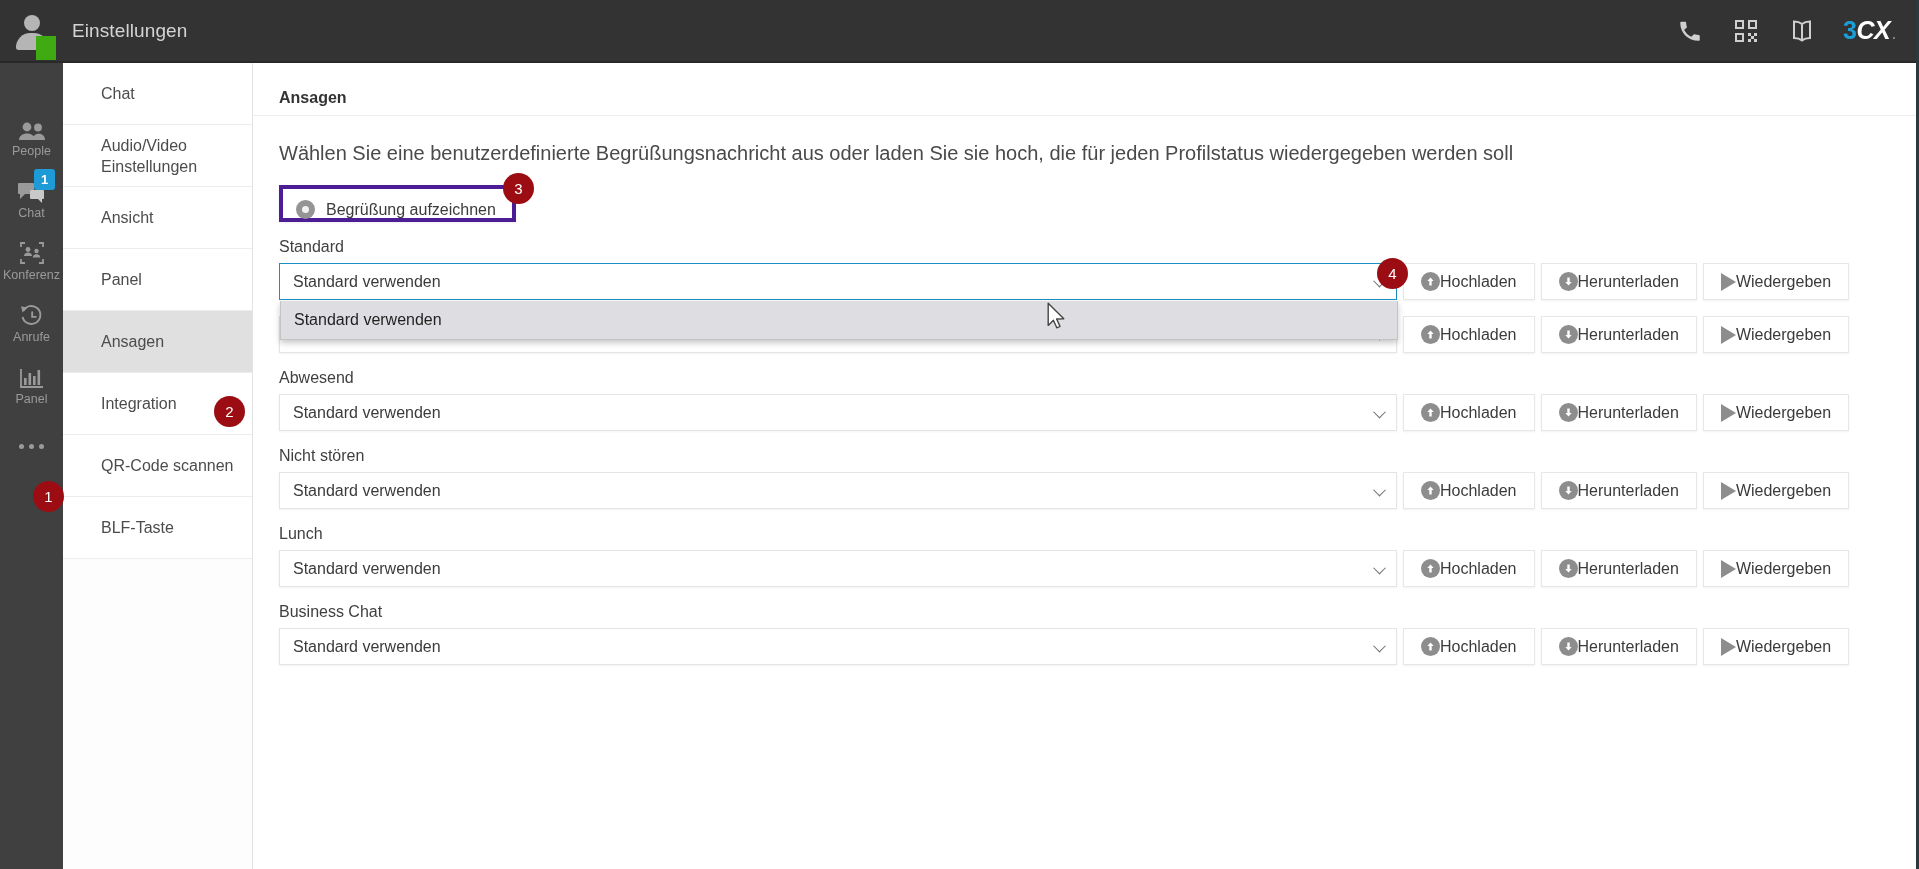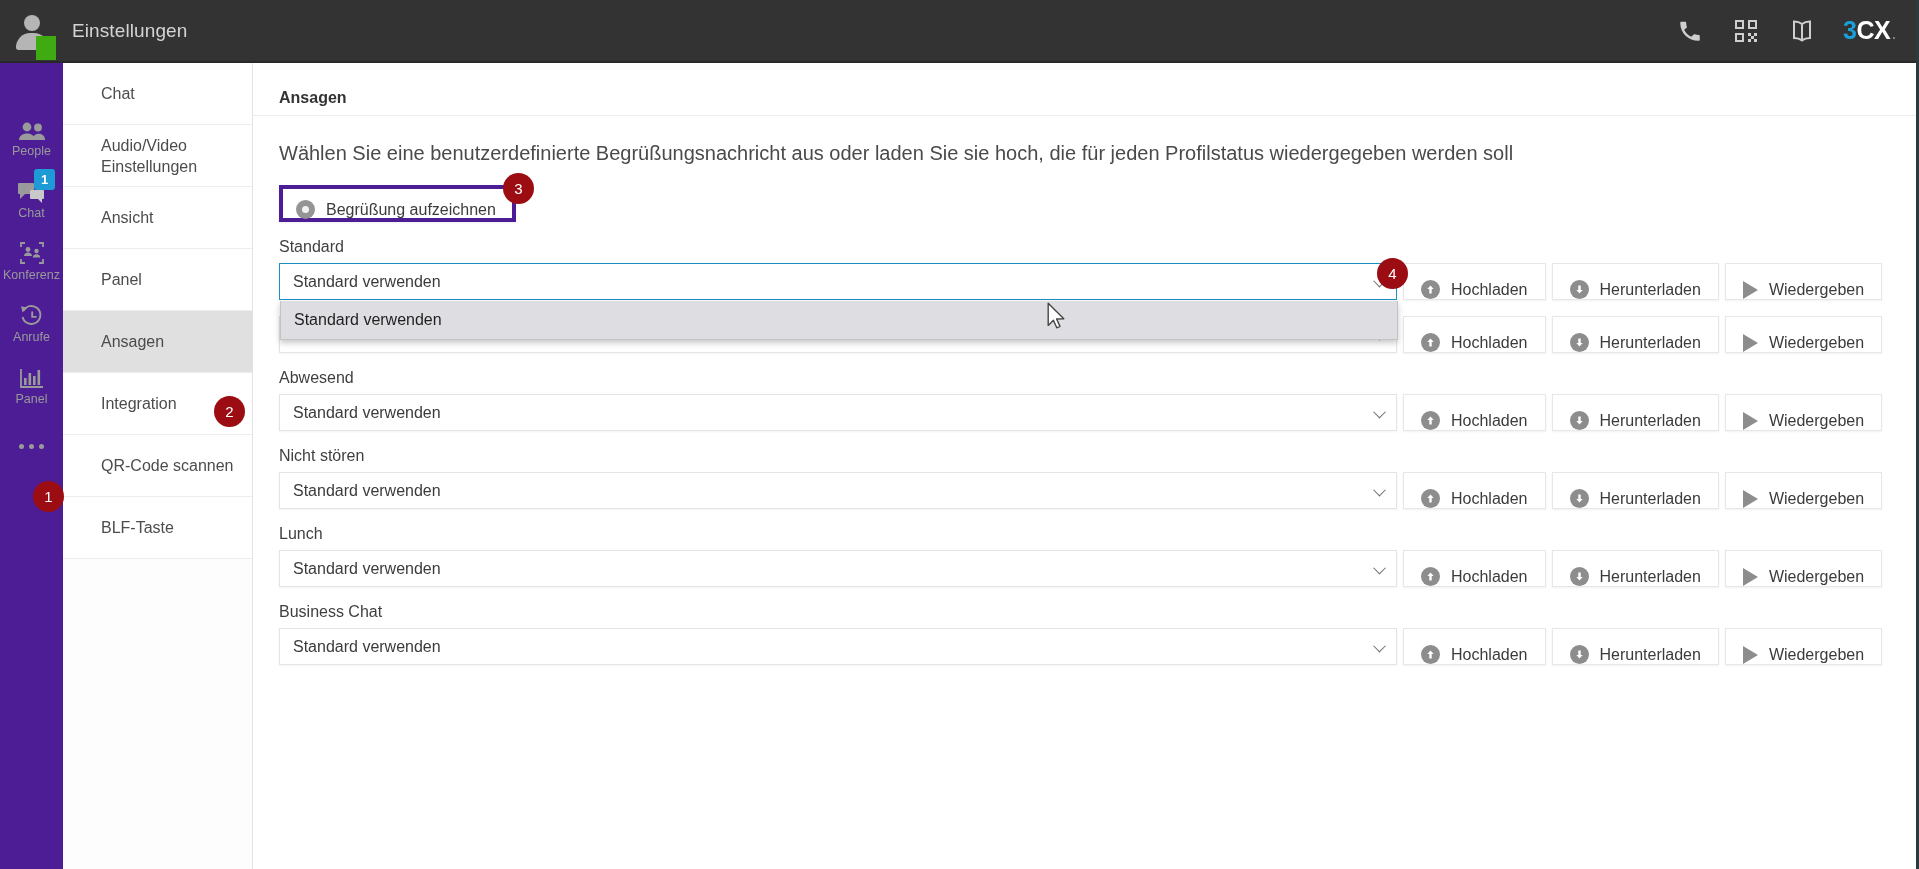--- a/index.html
+++ b/index.html
@@ -58,28 +58,28 @@
     display: flex; align-items: center; gap: 26px;
     margin-right: 21px;
   }
   .tb-icon { width: 30px; height: 30px; display: flex; align-items: center; justify-content: center; cursor: pointer; }
   .tb-icon svg { display: block; }
   .logo3cx {
     font-size: 25px; font-weight: bold; letter-spacing: -0.5px;
     display: flex; align-items: baseline;
   }
   .logo3cx .c3 { color: #1a9fd9; }
-  .logo3cx .cx { color: #ffffff; }
+  .logo3cx .cx { color: #ffffff; font-style: italic; }
   .logo3cx .dot { color: #8d8d8d; font-size: 12px; margin-left: 2px; }
 
   
   .rail {
     position: absolute; left: 0; top: 63px;
     width: 63px; height: 806px;
-    background: #4c1d95;
+    background: #404040;
     padding-top: 42px;
   }
   .rail-item {
     width: 63px; height: 62px;
     display: flex; flex-direction: column;
     align-items: center; justify-content: center;
     gap: 3px; cursor: pointer;
     position: relative;
     margin-bottom: 0px;
   }
@@ -184,21 +184,21 @@
   }
   .chev {
     position: absolute; right: 12px; top: 50%;
     transform: translateY(-60%) rotate(45deg);
     width: 9px; height: 9px;
     border-right: 1.6px solid #6b6b6b;
     border-bottom: 1.6px solid #6b6b6b;
   }
   .act-btns { display: flex; align-items: center; gap: 0; margin-left: 6px; }
   .act-btn {
-    display: inline-flex; align-items: flex-end; gap: 11px;
+    display: inline-flex; align-items: center; 
     height: 37px; padding: 0 17px;
     margin-right: 6px;
     background: #fff; border: 1px solid #e7e7e7;
     box-shadow: 0 1px 2px rgba(0,0,0,.06);
     font-size: 16px; color: #3b3b3b;
     cursor: pointer; white-space: nowrap;
   }
   .circ-ic {
     width: 19px; height: 19px; border-radius: 50%;
     background: #8d8d8d;

